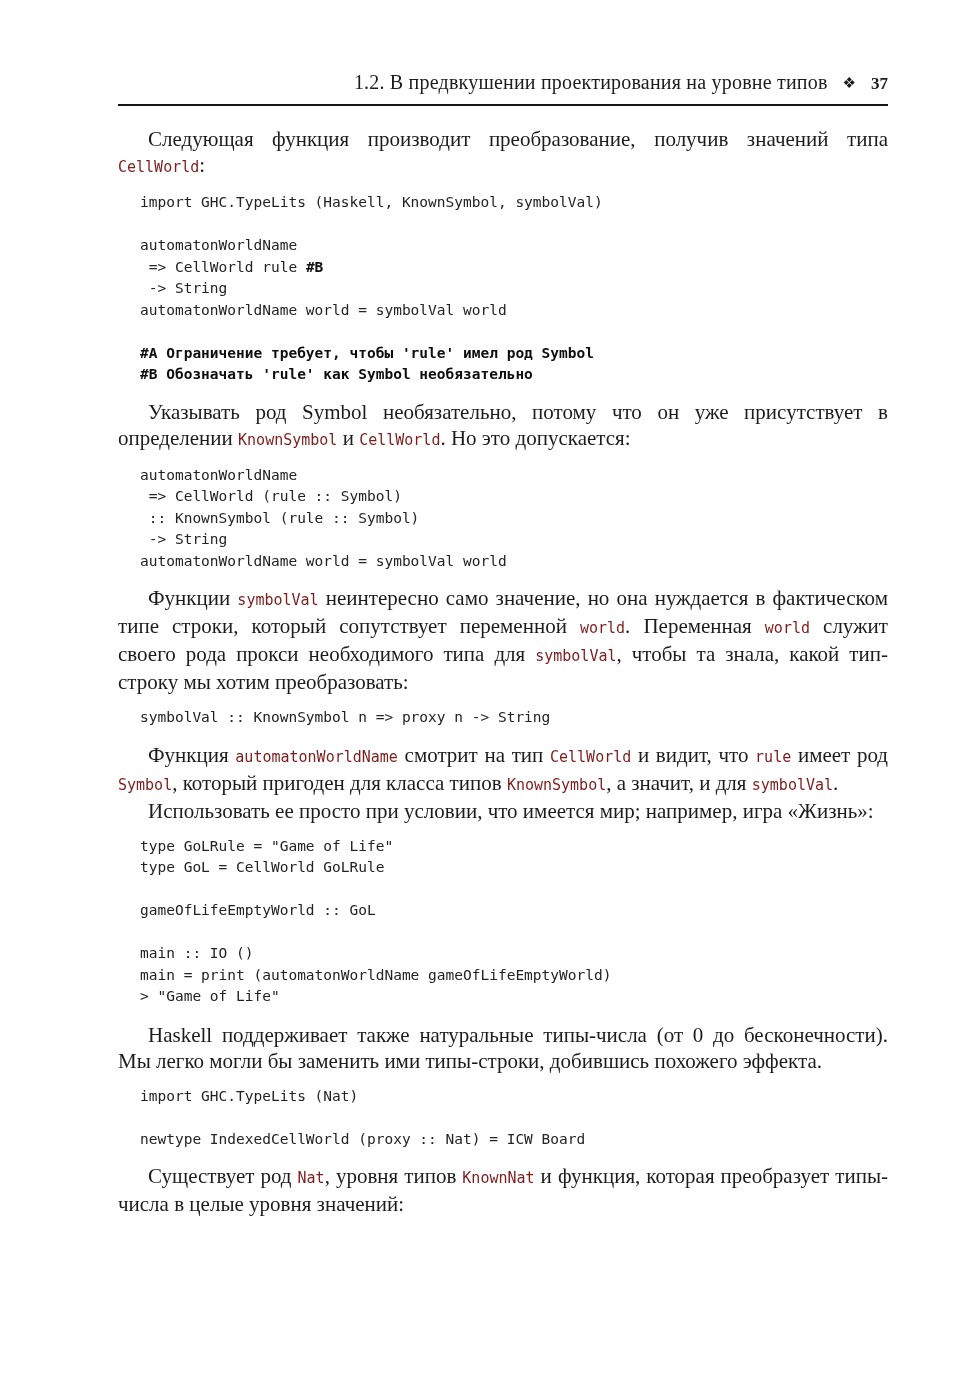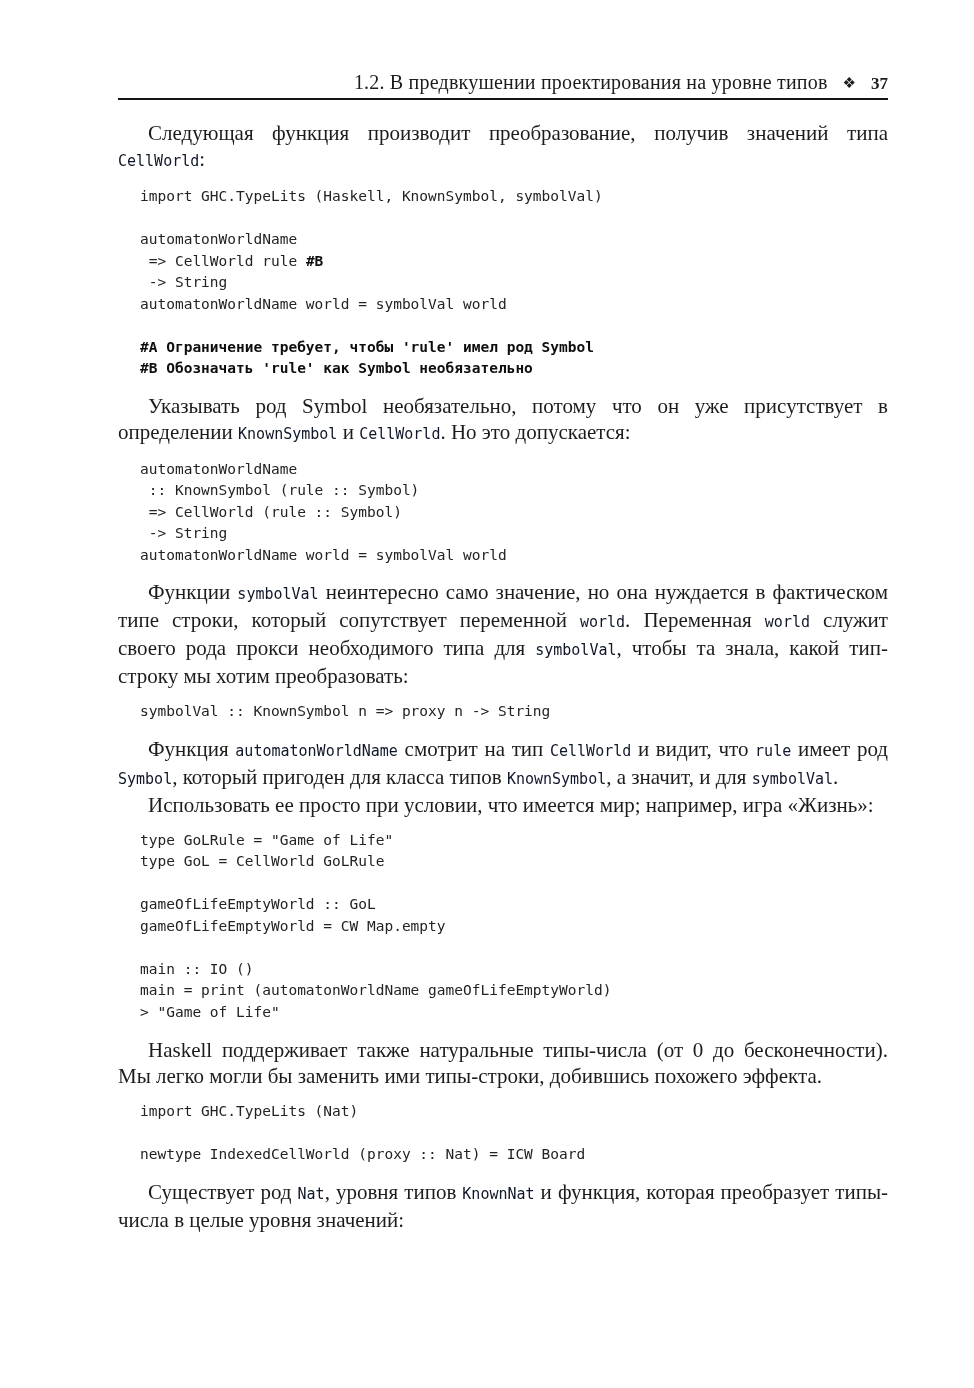--- a/index.html
+++ b/index.html
@@ -14,39 +14,39 @@
     color: #1c1c1c;
     overflow: hidden;
   }
   .running-header {
     display: flex;
     justify-content: flex-end;
     align-items: baseline;
     gap: 15px;
     font-size: 20px;
     line-height: 24px;
-    padding-bottom: 2px;
+    padding-bottom: 8px;
     border-bottom: 2.5px solid #141414;
   }
   .header-title { letter-spacing: 0.2px; }
   .header-ornament { font-size: 15px; position: relative; top: -1px; color: #1c1c1c; }
   .page-number { font-weight: bold; font-size: 17px; }
   .content { margin-top: 20px; }
   .para {
     margin: 0;
     font-size: 21px;
     line-height: 26px;
     text-align: justify;
     text-indent: 30px;
   }
   .para.space-before { margin-top: 14px; }
   .inline-code {
     font-family: "DejaVu Sans Mono", monospace;
     font-size: 15px;
-    color: #0f172a;
+    color: #7f1d1d;
   }
   .codeblock {
     margin: 12px 0 13px 22px;
     font-family: "DejaVu Sans Mono", monospace;
     font-size: 14.5px;
     line-height: 21.5px;
     color: #232323;
   }
   .code-line { white-space: pre; min-height: 21.5px; }
   .code-bold { font-weight: bold; color: #0e0e0e; }
@@ -69,37 +69,36 @@
         <div class="code-line"><span> =&gt; CellWorld rule </span><span class="code-bold">#B</span></div>
         <div class="code-line"><span> -&gt; String</span></div>
         <div class="code-line"><span>automatonWorldName world = symbolVal world</span></div>
         <div class="code-line">&nbsp;</div>
         <div class="code-line"><span class="code-bold">#A Ограничение требует, чтобы 'rule' имел род Symbol</span></div>
         <div class="code-line"><span class="code-bold">#B Обозначать 'rule' как Symbol необязательно</span></div>
       </div>
       <p class="para"><span>Указывать род Symbol необязательно, потому что он уже присутствует в определении </span><span class="inline-code">KnownSymbol</span><span> и </span><span class="inline-code">CellWorld</span><span>. Но это допускается:</span></p>
       <div class="codeblock">
         <div class="code-line"><span>automatonWorldName</span></div>
+        <div class="code-line"><span> =&gt; CellWorld (rule :: Symbol)</span></div>
         <div class="code-line"><span> :: KnownSymbol (rule :: Symbol)</span></div>
-        <div class="code-line"><span> =&gt; CellWorld (rule :: Symbol)</span></div>
         <div class="code-line"><span> -&gt; String</span></div>
         <div class="code-line"><span>automatonWorldName world = symbolVal world</span></div>
       </div>
       <p class="para"><span>Функции </span><span class="inline-code">symbolVal</span><span> неинтересно само значение, но она нуждается в фактическом типе строки, который сопутствует переменной </span><span class="inline-code">world</span><span>. Переменная </span><span class="inline-code">world</span><span> служит своего рода прокси необходимого типа для </span><span class="inline-code">symbolVal</span><span>, чтобы та знала, какой тип-строку мы хотим преобразовать:</span></p>
       <div class="codeblock">
         <div class="code-line"><span>symbolVal :: KnownSymbol n =&gt; proxy n -&gt; String</span></div>
       </div>
       <p class="para"><span>Функция </span><span class="inline-code">automatonWorldName</span><span> смотрит на тип </span><span class="inline-code">CellWorld</span><span> и видит, что </span><span class="inline-code">rule</span><span> имеет род </span><span class="inline-code">Symbol</span><span>, который пригоден для класса типов </span><span class="inline-code">KnownSymbol</span><span>, а значит, и для </span><span class="inline-code">symbolVal</span><span>.</span></p>
       <p class="para"><span>Использовать ее просто при условии, что имеется мир; например, игра «Жизнь»:</span></p>
       <div class="codeblock">
         <div class="code-line"><span>type GoLRule = "Game of Life"</span></div>
         <div class="code-line"><span>type GoL = CellWorld GoLRule</span></div>
         <div class="code-line">&nbsp;</div>
         <div class="code-line"><span>gameOfLifeEmptyWorld :: GoL</span></div>
-        <div class="code-line"><span>gameOfLifeEmptyWorld = CW Map.empty</span></div>
         <div class="code-line">&nbsp;</div>
         <div class="code-line"><span>main :: IO ()</span></div>
         <div class="code-line"><span>main = print (automatonWorldName gameOfLifeEmptyWorld)</span></div>
         <div class="code-line"><span>&gt; "Game of Life"</span></div>
       </div>
       <p class="para space-before"><span>Haskell поддерживает также натуральные типы-числа (от 0 до бесконечности). Мы легко могли бы заменить ими типы-строки, добившись похожего эффекта.</span></p>
       <div class="codeblock">
         <div class="code-line"><span>import GHC.TypeLits (Nat)</span></div>
         <div class="code-line">&nbsp;</div>
         <div class="code-line"><span>newtype IndexedCellWorld (proxy :: Nat) = ICW Board</span></div>

